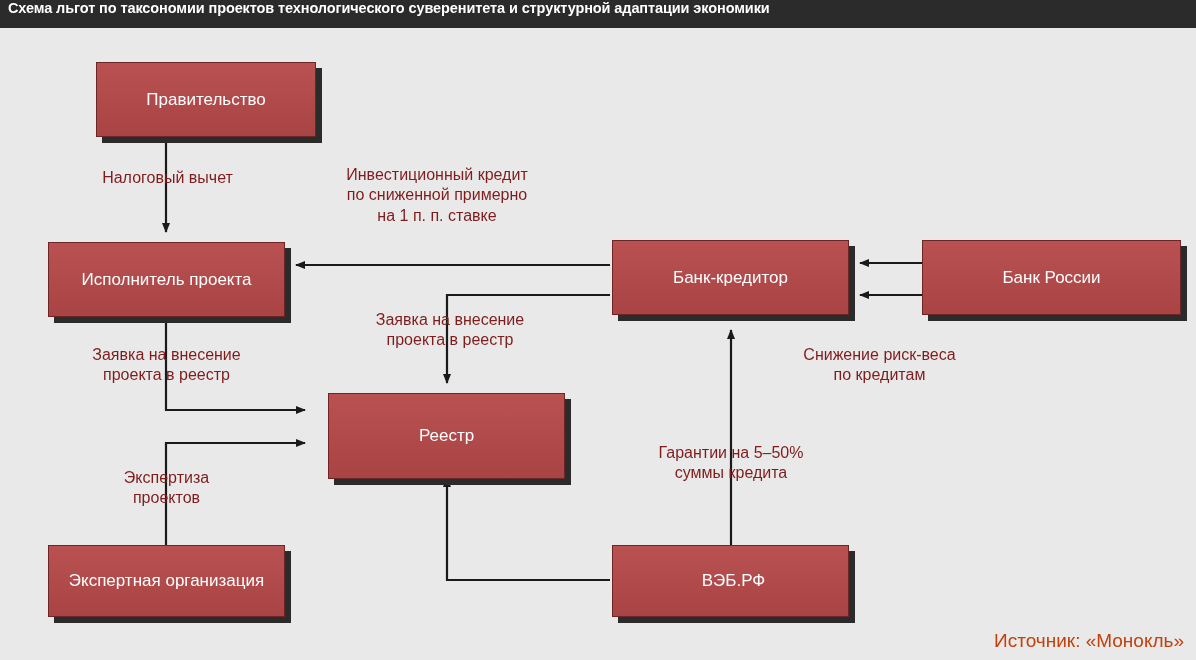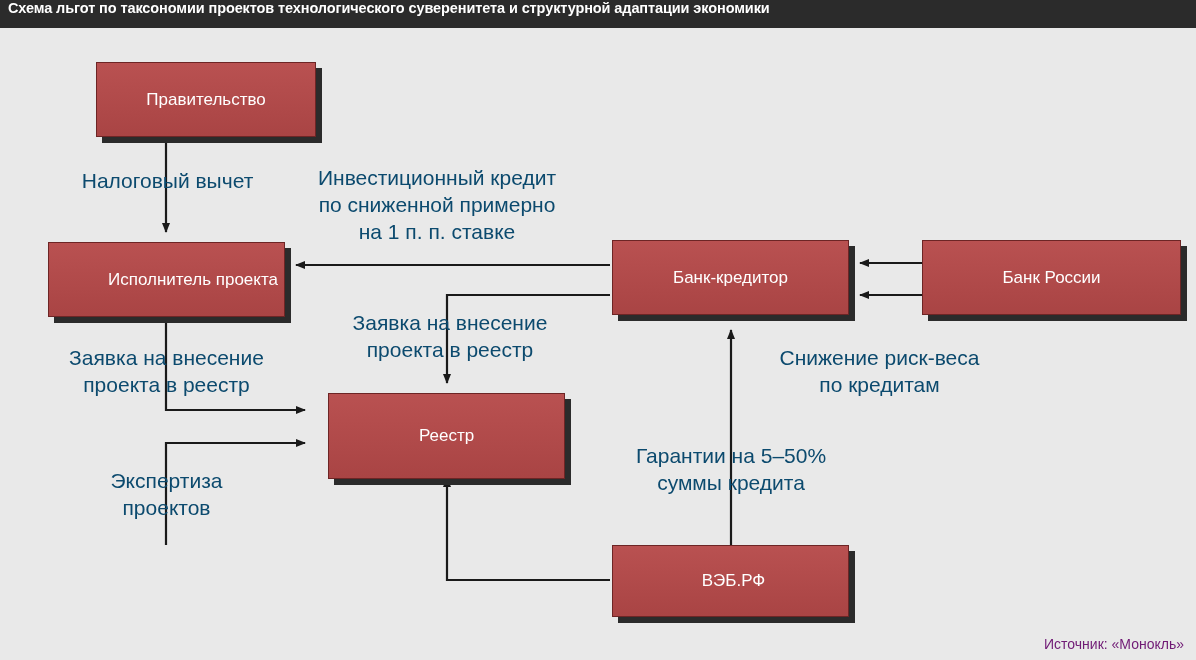--- a/index.html
+++ b/index.html
@@ -54,42 +54,42 @@
     font-size: 17px;
     line-height: 1.25;
     box-shadow: 6px 6px 0 0 #2b2b2b;
     background-image: linear-gradient(to bottom, #b95151 0%, #a94444 100%);
   }
   .node span { display: block; padding: 0 6px; }
 
   
   .label {
     position: absolute;
-    font-size: 21px;
+    font-size: 16px;
     line-height: 1.28;
-    color: #0c4a6e;
+    color: #7f1d1d;
     text-align: center;
     white-space: pre-line;
   }
   
   svg#wires {
     position: absolute;
     left: 0;
     top: 0;
     width: 1196px;
     height: 660px;
     pointer-events: none;
   }
   
   #source {
     position: absolute;
     right: 12px;
     bottom: 8px;
-    font-size: 14px;
-    color: #701a75;
+    font-size: 19px;
+    color: #c2410c;
   }
 </style>
 </head>
 <body>
 
 <div id="stage">
 
   <div id="title-bar">
     <div class="title-text">Схема льгот по таксономии проектов технологического суверенитета и структурной адаптации экономики</div>
   </div>
@@ -119,29 +119,33 @@
       <path d="M731,545 L731,330" marker-end="url(#arrow)"></path>
 
       <path d="M610,580 L447,580 L447,478" marker-end="url(#arrow)"></path>
     </g>
   </svg>
 
   <div class="node" style="left:48px; top:62px; width:220px; height:75px;margin-left:48px;">
     <span>Правительство</span>
   </div>
 
-  <div class="node" style="left:48px; top:242px; width:237px; height:75px;justify-content:flex-end;">
+  <div class="node" style="left:48px; top:242px; width:237px; height:75px;">
     <span>Исполнитель
 проекта</span>
   </div>
 
   <div class="node" style="left:328px; top:393px; width:237px; height:86px;">
     <span>Реестр</span>
   </div>
 
+  <div class="node" style="left:48px; top:545px; width:237px; height:72px;">
+    <span>Экспертная
+организация</span>
+  </div>
 
   <div class="node" style="left:612px; top:240px; width:237px; height:75px;">
     <span>Банк-кредитор</span>
   </div>
 
   <div class="node" style="left:922px; top:240px; width:259px; height:75px;">
     <span>Банк России</span>
   </div>
 
   <div class="node" style="left:612px; top:545px; width:237px; height:72px;padding-left:6px;">

